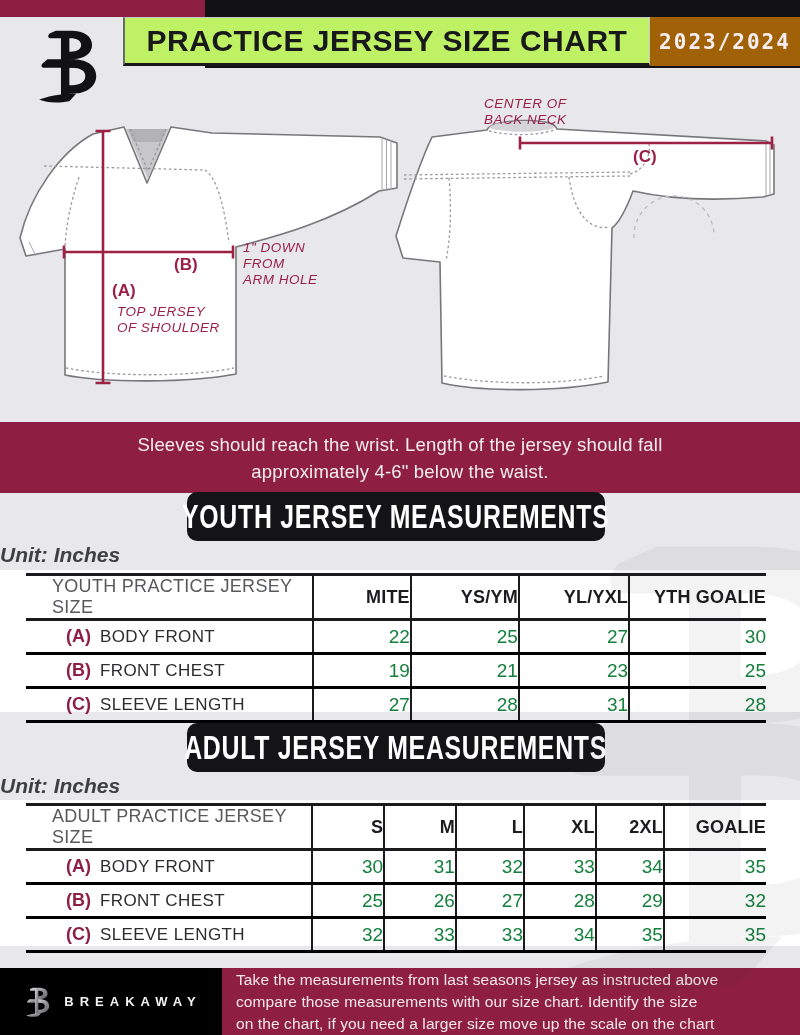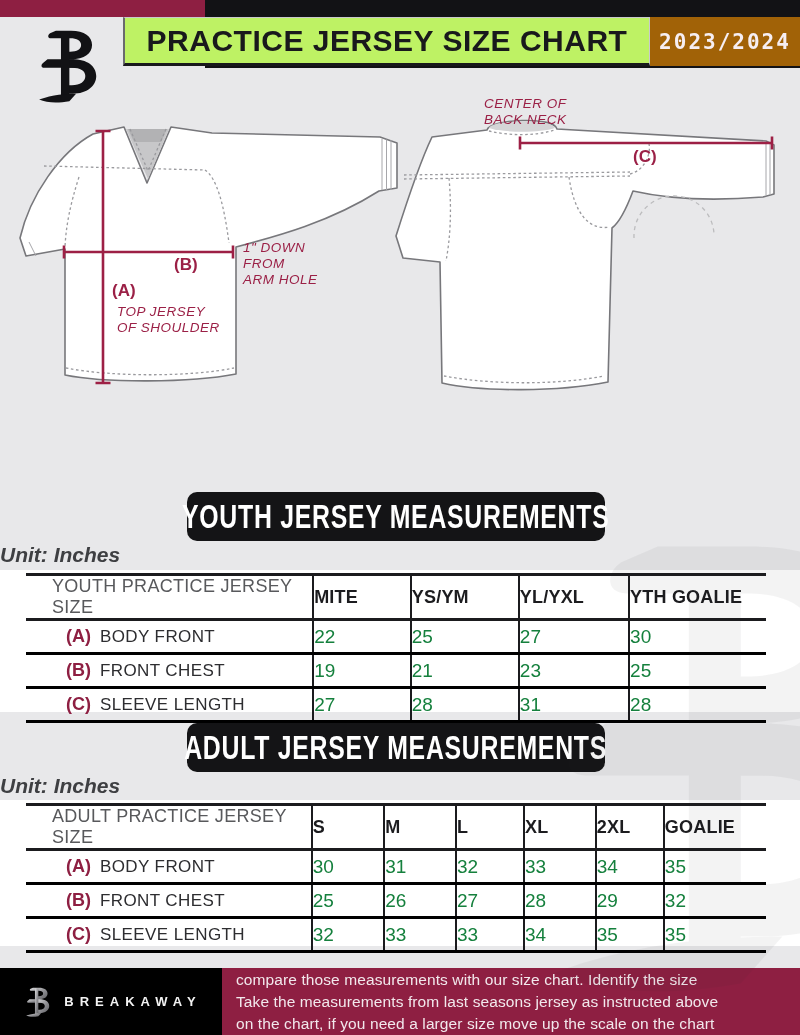--- a/index.html
+++ b/index.html
@@ -44,21 +44,21 @@
   
   .section-title-box{left:187px;width:418px;height:49px;background:#141416;border-radius:10px;
     display:flex;align-items:center;justify-content:center;}
   .section-title-text{display:inline-block;color:#ffffff;font-size:34px;font-weight:bold;
     letter-spacing:1px;white-space:nowrap;transform:scaleX(.73);transform-origin:center;}
   .unit-text{width:648px;text-align:left;color:#3e3f42;font-size:21px;font-style:italic;font-weight:bold;}
 
   
   .table-band{left:0;width:800px;background:#ffffff;}
   .size-table{position:absolute;left:26px;width:740px;border-collapse:collapse;table-layout:fixed;}
-  .size-table th,.size-table td{border:2px solid #1b1b1e;padding:0;text-align:left;vertical-align:middle;}
+  .size-table th,.size-table td{border:2px solid #1b1b1e;padding:0;text-align:right;vertical-align:middle;}
   .size-table tr{height:34px;}
   .size-table th{border-top:3px solid #1b1b1e;border-bottom:3px solid #1b1b1e;}
   .size-table td{border-bottom:3px solid #000000;}
   .size-table th:first-child,.size-table td:first-child{border-left:none;text-align:left;}
   .size-table th:last-child,.size-table td:last-child{border-right:none;}
   .col-label-header{color:#58595c;font-size:18px;font-weight:normal;letter-spacing:.3px;padding-left:26px!important;}
   .size-head{color:#1c1c1f;font-size:18px;font-weight:bold;letter-spacing:.2px;}
   .row-label-cell{padding-left:40px!important;}
   .row-marker{color:#8e1f42;font-weight:bold;font-size:18px;margin-right:9px;}
   .row-label{color:#2d2d30;font-size:17px;letter-spacing:.4px;}
@@ -140,20 +140,24 @@
     <div>1" DOWN</div>
     <div>FROM</div>
     <div>ARM HOLE</div>
   </div>
   <div class="abs diagram-marker" style="left:112px;top:281px;">(A)</div>
   <div class="abs diagram-caption" style="left:117px;top:304px;">
     <div>TOP JERSEY</div>
     <div>OF SHOULDER</div>
   </div>
 
+  <div class="abs banner">
+    <div class="banner-line">Sleeves should reach the wrist. Length of the jersey should fall</div>
+    <div class="banner-line">approximately 4-6" below the waist.</div>
+  </div>
 
   <div class="abs section-title-box" style="top:492px;">
     <span class="section-title-text">YOUTH JERSEY MEASUREMENTS</span>
   </div>
   <div class="abs unit-text" style="top:543px;">Unit: Inches</div>
 
   <div class="abs table-band" style="top:570px;height:142px;"></div>
   <table class="size-table" style="top:573px;">
     <colgroup>
       <col style="width:38.8%">
@@ -268,22 +272,22 @@
           <path d="M38 8 L56 8 C72 8 81 15 81 25 C81 35 72 42 56 42 L48 42 L48 33 L55 33 C63 33 68 30 68 25 C68 20 63 17 55 17 L32 17 C28 17 28 13 31 11 Z"></path>
           <path d="M28 42 L60 42 L60 52 L24 52 C20 52 20 48 23 46 Z"></path>
           <path d="M48 42 L58 42 C75 42 86 50 86 62 C86 74 75 83 58 83 L48 83 L48 73 L57 73 C67 73 73 68.5 73 62 C73 55.5 67 52 57 52 L48 52 Z"></path>
           <rect x="44" y="10" width="10" height="76"></rect>
           <path d="M18 90 C34 84 50 83 62 83 L54 92 C40 94.5 27 94 18 90 Z"></path>
         </g>
       </svg>
       <span class="footer-brand">BREAKAWAY</span>
     </div>
     <div class="footer-maroon">
+      <div class="footer-note-line">Take the measurements from last seasons jersey as instructed above</div>
       <div class="footer-note-line">compare those measurements  with our size chart. Identify the size</div>
-      <div class="footer-note-line">Take the measurements from last seasons jersey as instructed above</div>
       <div class="footer-note-line">on the chart, if you need a larger size move up the scale on the chart</div>
     </div>
   </div>
 
   <svg class="abs watermark" viewBox="0 0 100 100">
     <g fill="#2c2c2e">
       <path d="M38 8 L56 8 C72 8 81 15 81 25 C81 35 72 42 56 42 L48 42 L48 33 L55 33 C63 33 68 30 68 25 C68 20 63 17 55 17 L32 17 C28 17 28 13 31 11 Z"></path>
       <path d="M28 42 L60 42 L60 52 L24 52 C20 52 20 48 23 46 Z"></path>
       <path d="M48 42 L58 42 C75 42 86 50 86 62 C86 74 75 83 58 83 L48 83 L48 73 L57 73 C67 73 73 68.5 73 62 C73 55.5 67 52 57 52 L48 52 Z"></path>
       <rect x="44" y="10" width="10" height="76"></rect>

